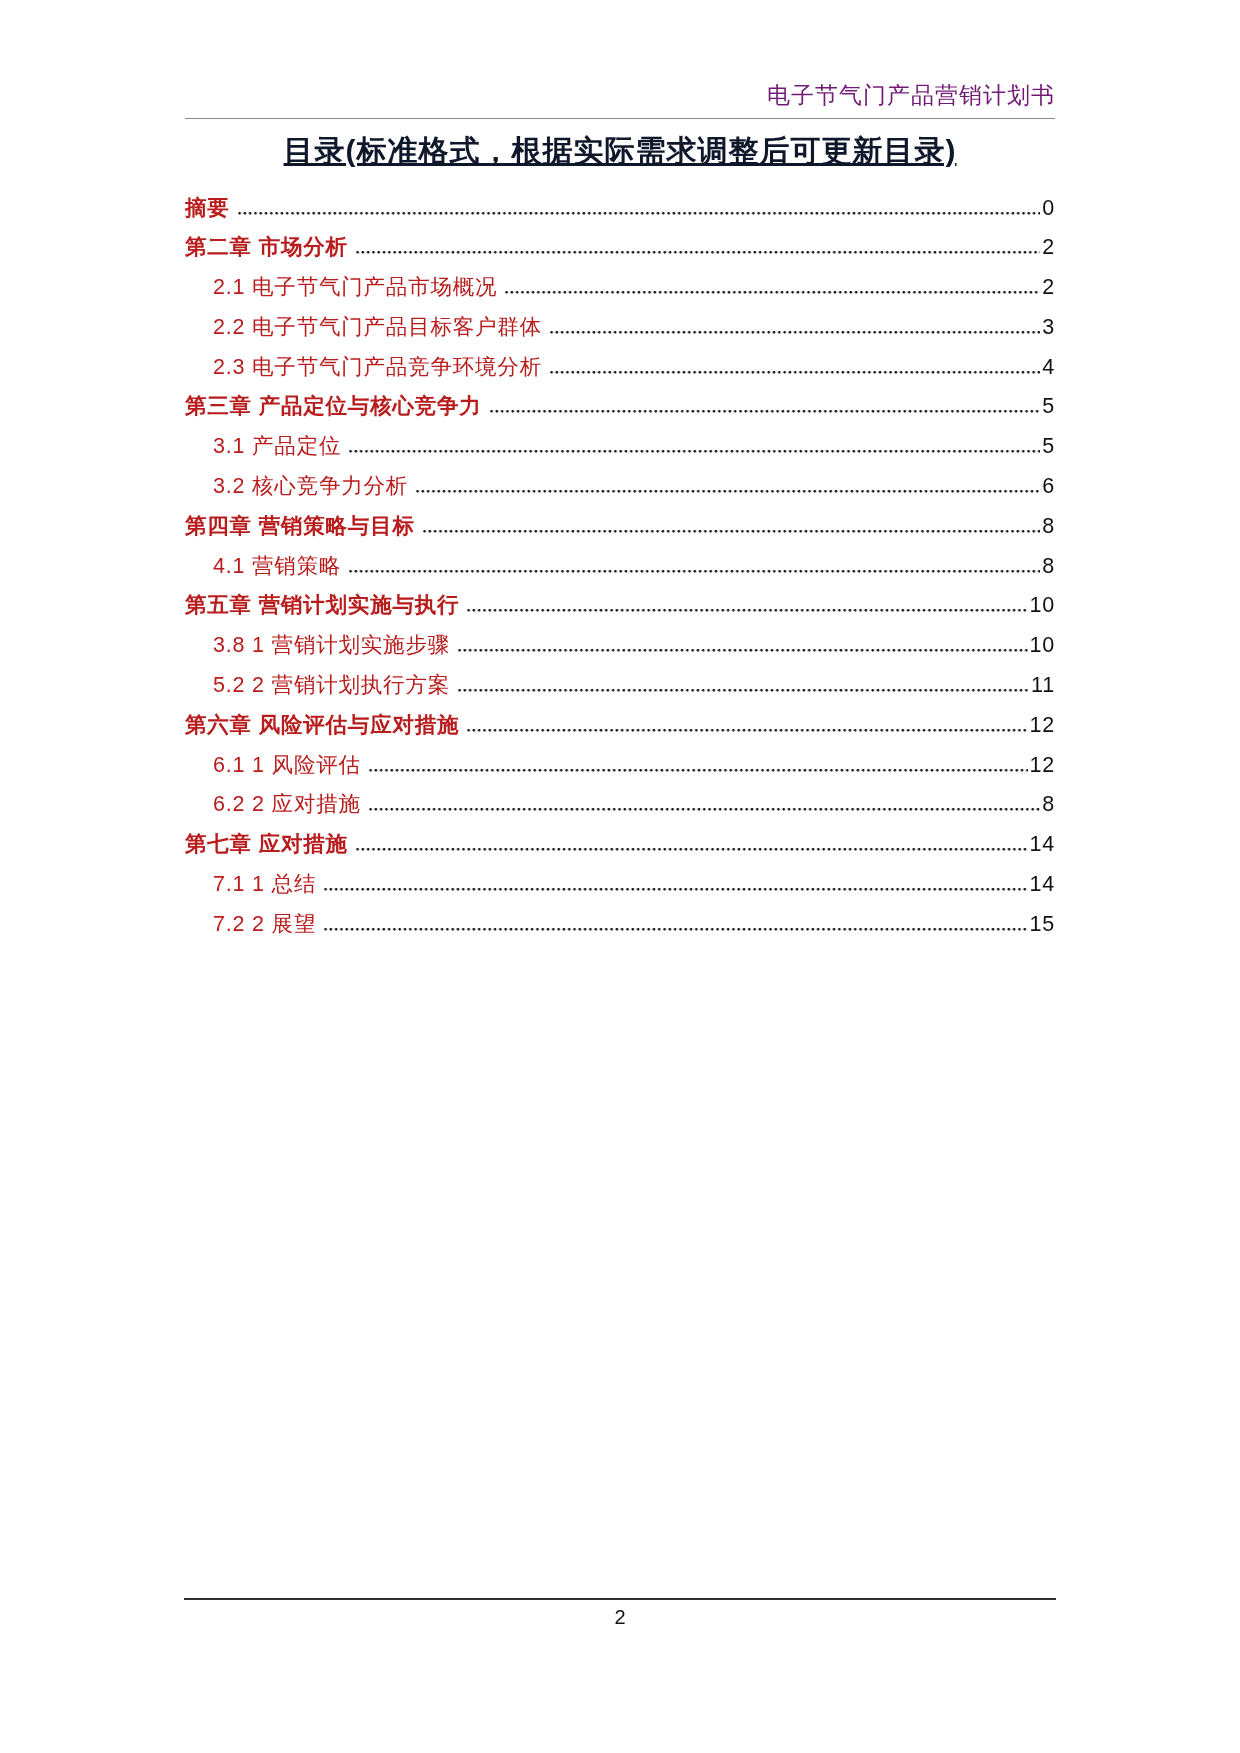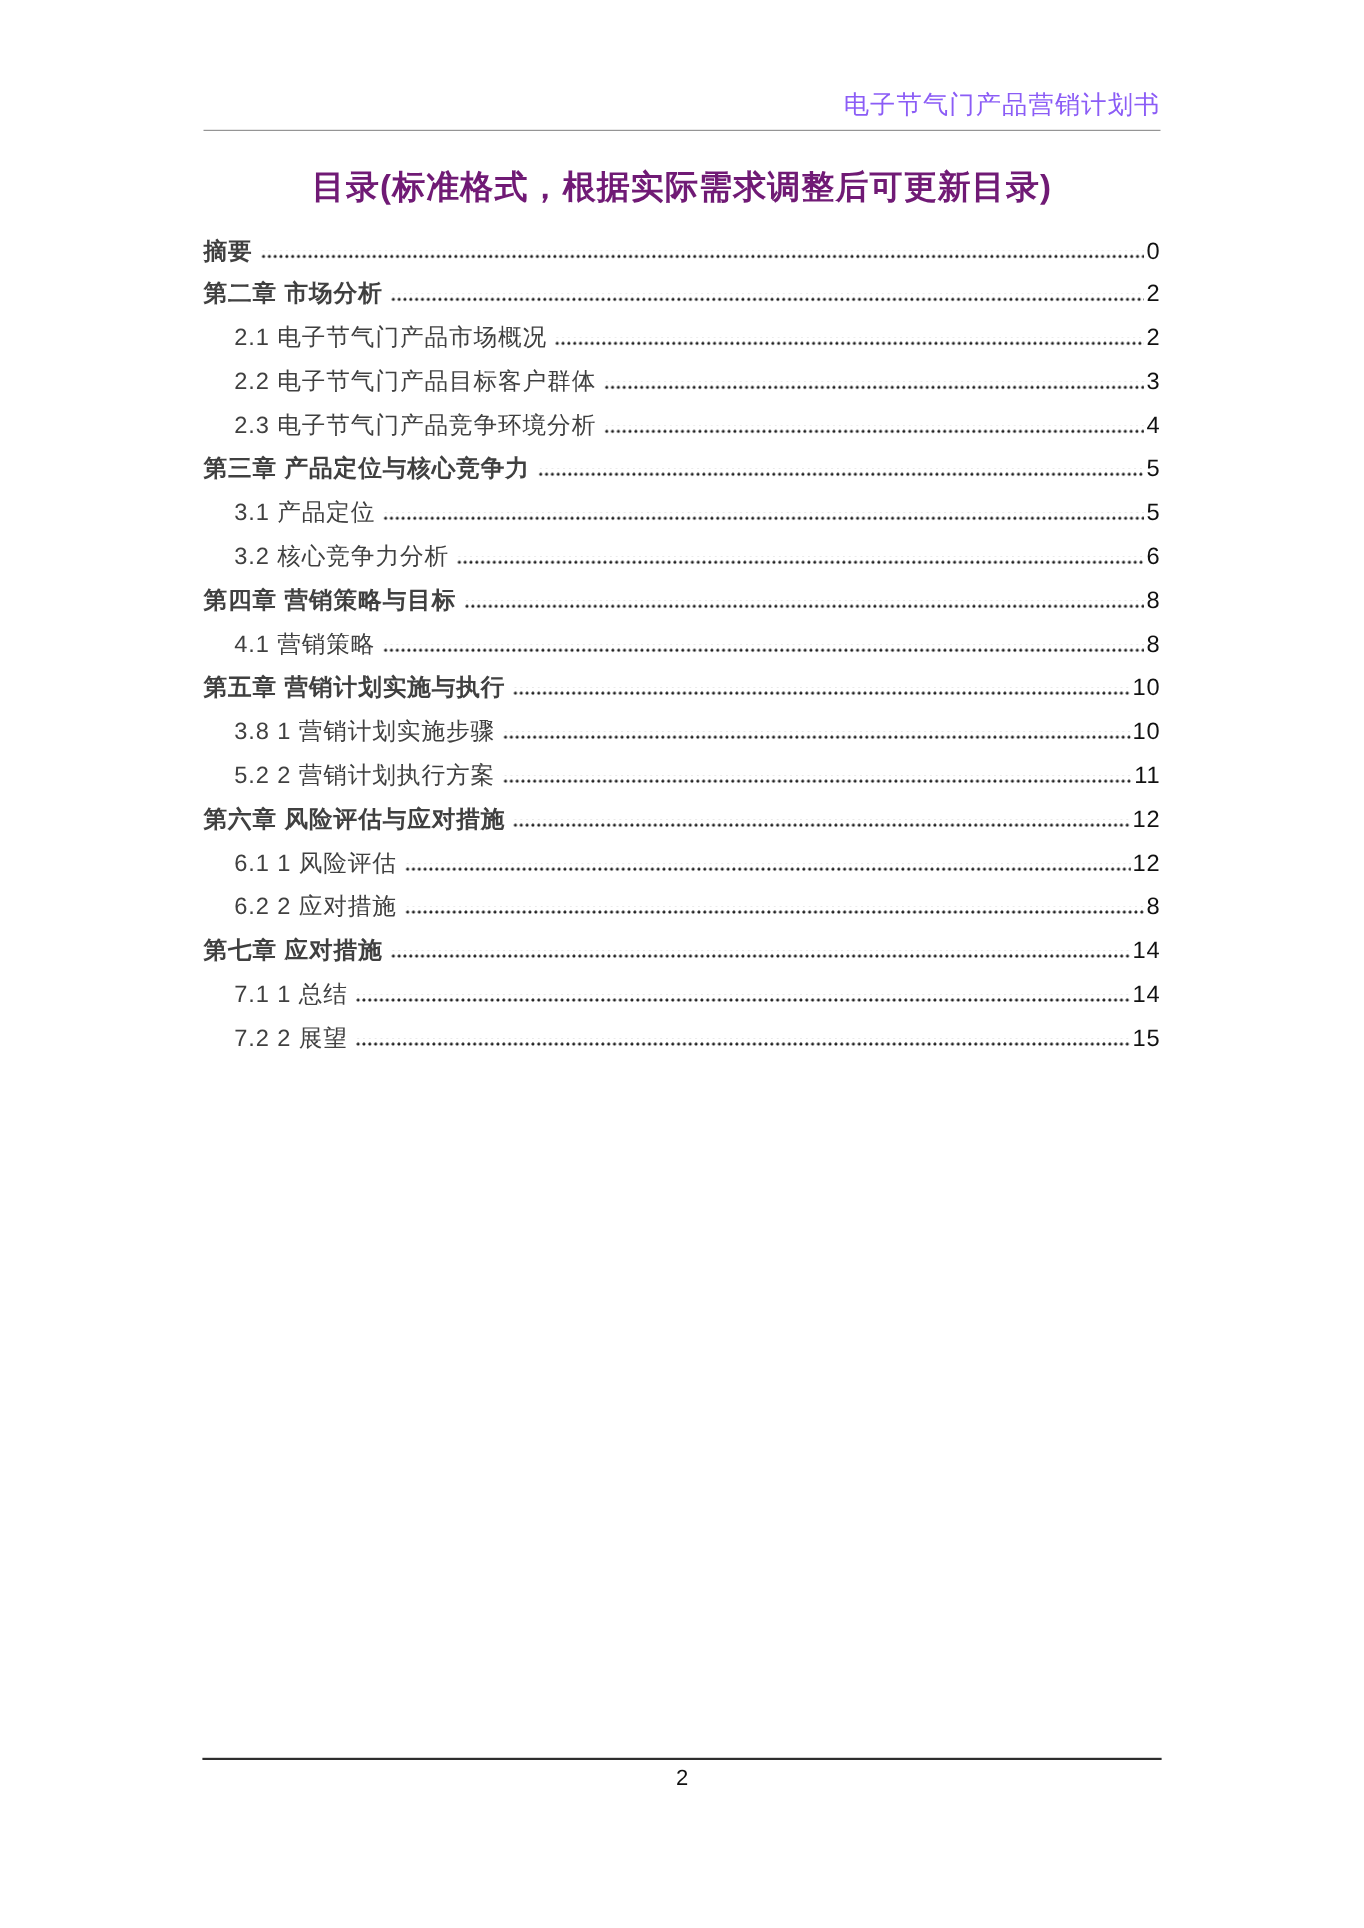--- a/index.html
+++ b/index.html
@@ -22,50 +22,51 @@
     display: flex;
     align-items: flex-end;
     justify-content: flex-end;
     border-bottom: 1.5px solid #8a8a8a;
     box-sizing: border-box;
     padding-bottom: 7px;
   }
   .doc-header .header-title {
     font-size: 23px;
     letter-spacing: 1px;
-    color: #8b5cf6;
+    color: #701a75;
   }
   
   .content {
     position: absolute;
     left: 185px;
     width: 870px;
     top: 119px;
   }
   .doc-title {
-    margin-top: 33px;
+    margin-top: 13px;
     text-align: center;
     font-size: 30px;
     font-weight: 700;
     letter-spacing: 1px;
     line-height: 1.25;
-    color: #701a75;
+    color: #0f172a;
+    text-decoration: underline;
   }
   .toc-list { margin-top: 23px; }
   .toc-row {
     display: flex;
     align-items: baseline;
     height: 39.8px;
     font-size: 21.5px;
     letter-spacing: 0.8px;
     white-space: nowrap;
   }
   .toc-row.level-1 .toc-label { font-weight: 700; }
   .toc-row.level-2 { padding-left: 28px; }
-  .toc-label { flex: 0 0 auto; color: #404040; }
+  .toc-label { flex: 0 0 auto; color: #b91c1c; }
   .toc-leader {
     flex: 1 1 auto;
     height: 7px;
     margin: 0 1px 0 7px;
     background-image: radial-gradient(circle at 2.6px 5.2px, #1f1f1f 1.15px, rgba(0,0,0,0) 1.6px);
     background-size: 5.3px 7px;
     background-repeat: repeat-x;
   }
   .toc-page {
     flex: 0 0 auto;

